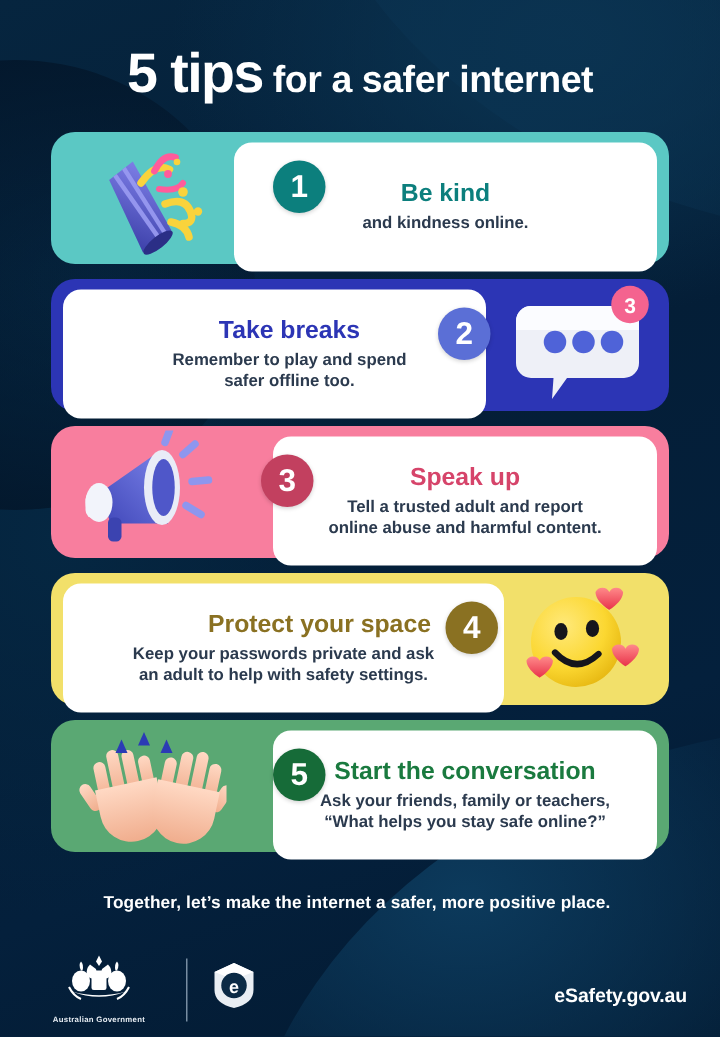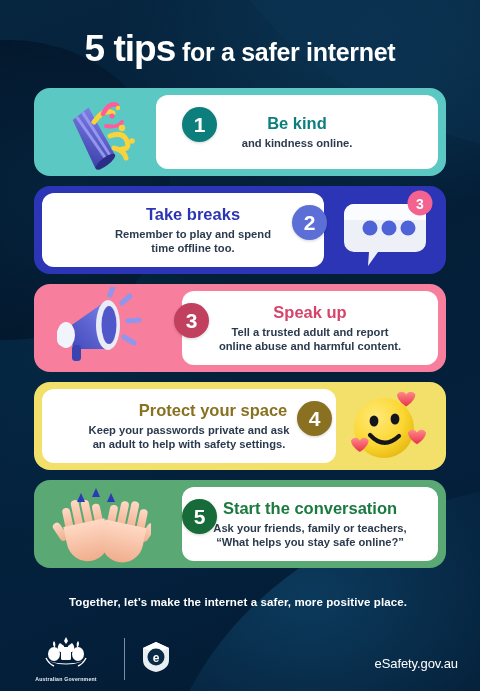--- a/index.html
+++ b/index.html
@@ -55,21 +55,21 @@
 
   
   .cards { position:absolute; top:88px; left:34px; width:412px; }
   .card {
     position:relative; height:88px; border-radius:16px;
     margin-bottom:10px; display:flex; align-items:center;
     overflow:visible;
   }
 
   .panel {
-    position:absolute; top:7px; height:74px;
+    position:absolute; top:7px; height:86px;
     background:#ffffff; border-radius:12px;
     display:flex; flex-direction:column; justify-content:center;
     align-items:center; text-align:center; padding:0 10px;
   }
   .panel.right { right:8px; left:122px; }
   .panel.left  { left:8px;  right:122px;padding-left:30px; }
   .panel.right-wide { right:8px; left:148px; }
   .panel.left-wide  { left:8px;  right:110px; }
 
   .p-title { font-size:16.5px; font-weight:bold; line-height:1.15; margin-bottom:3px; }
@@ -99,21 +99,21 @@
   .crest { width:88px; text-align:center; }
   .crest-label { color:#e8eef4; font-size:5.2px; font-weight:bold; letter-spacing:.2px; margin-top:2px; }
   .divider { width:1px; height:42px; background:#9fb3c6; margin:0 14px; opacity:.75; }
   .esafety { display:flex; align-items:center; }
   .es-mark { margin-right:7px; }
   .es-text { line-height:1; }
   .es-name { color:#fff; font-size:16px; font-weight:bold; letter-spacing:-.2px; }
   .es-sub  { color:#dfe8f0; font-size:11px; letter-spacing:.1px; margin-top:1px; }
   .url {
     position:absolute; top:656px; right:22px;
-    color:#ffffff; font-size:13px; font-weight:normal; letter-spacing:-.1px;margin-left:23px;
+    color:#ffffff; font-size:13px; font-weight:bold; letter-spacing:-.1px;margin-left:23px;
   }
 </style>
 </head>
 <body style="background: rgb(4, 32, 60);">
 
 <div class="poster">
   <div class="bg-swoosh-top"></div>
   <div class="bg-swoosh-left"></div>
   <div class="bg-swoosh-bottom"></div>
 
@@ -156,21 +156,21 @@
         </div>
       </div>
       <div class="badge" id="badge0" style="background: rgb(12, 127, 125); left: 148px;">1</div>
     </div>
 
     <div class="card" id="card1" style="background: rgb(44, 53, 181);">
       <div class="panel left">
         <div class="p-title" style="color: rgb(44, 53, 181);">Take breaks</div>
         <div class="p-body">
           <span class="ln">Remember to play and spend</span>
-          <span class="ln">time offline too.</span>
+          <span class="ln">safer offline too.</span>
         </div>
       </div>
       <div class="art r">
         <svg class="emoji-svg" width="104" height="80" viewBox="0 0 104 80">
           <path d="M22 14 h62 a10 10 0 0 1 10 10 v28 a10 10 0 0 1-10 10 h-38 l-10 14 l1-14 h-15 a10 10 0 0 1-10-10 v-28 a10 10 0 0 1 10-10 z" fill="#eef0f7"></path>
           <path d="M22 14 h62 a10 10 0 0 1 10 10 v6 h-82 v-6 a10 10 0 0 1 10-10 z" fill="#fbfcff"></path>
           <circle cx="38" cy="38" r="7.5" fill="#4f63d8"></circle>
           <circle cx="57" cy="38" r="7.5" fill="#4f63d8"></circle>
           <circle cx="76" cy="38" r="7.5" fill="#4f63d8"></circle>
           <circle cx="88" cy="13" r="12.5" fill="#f4638f"></circle>

